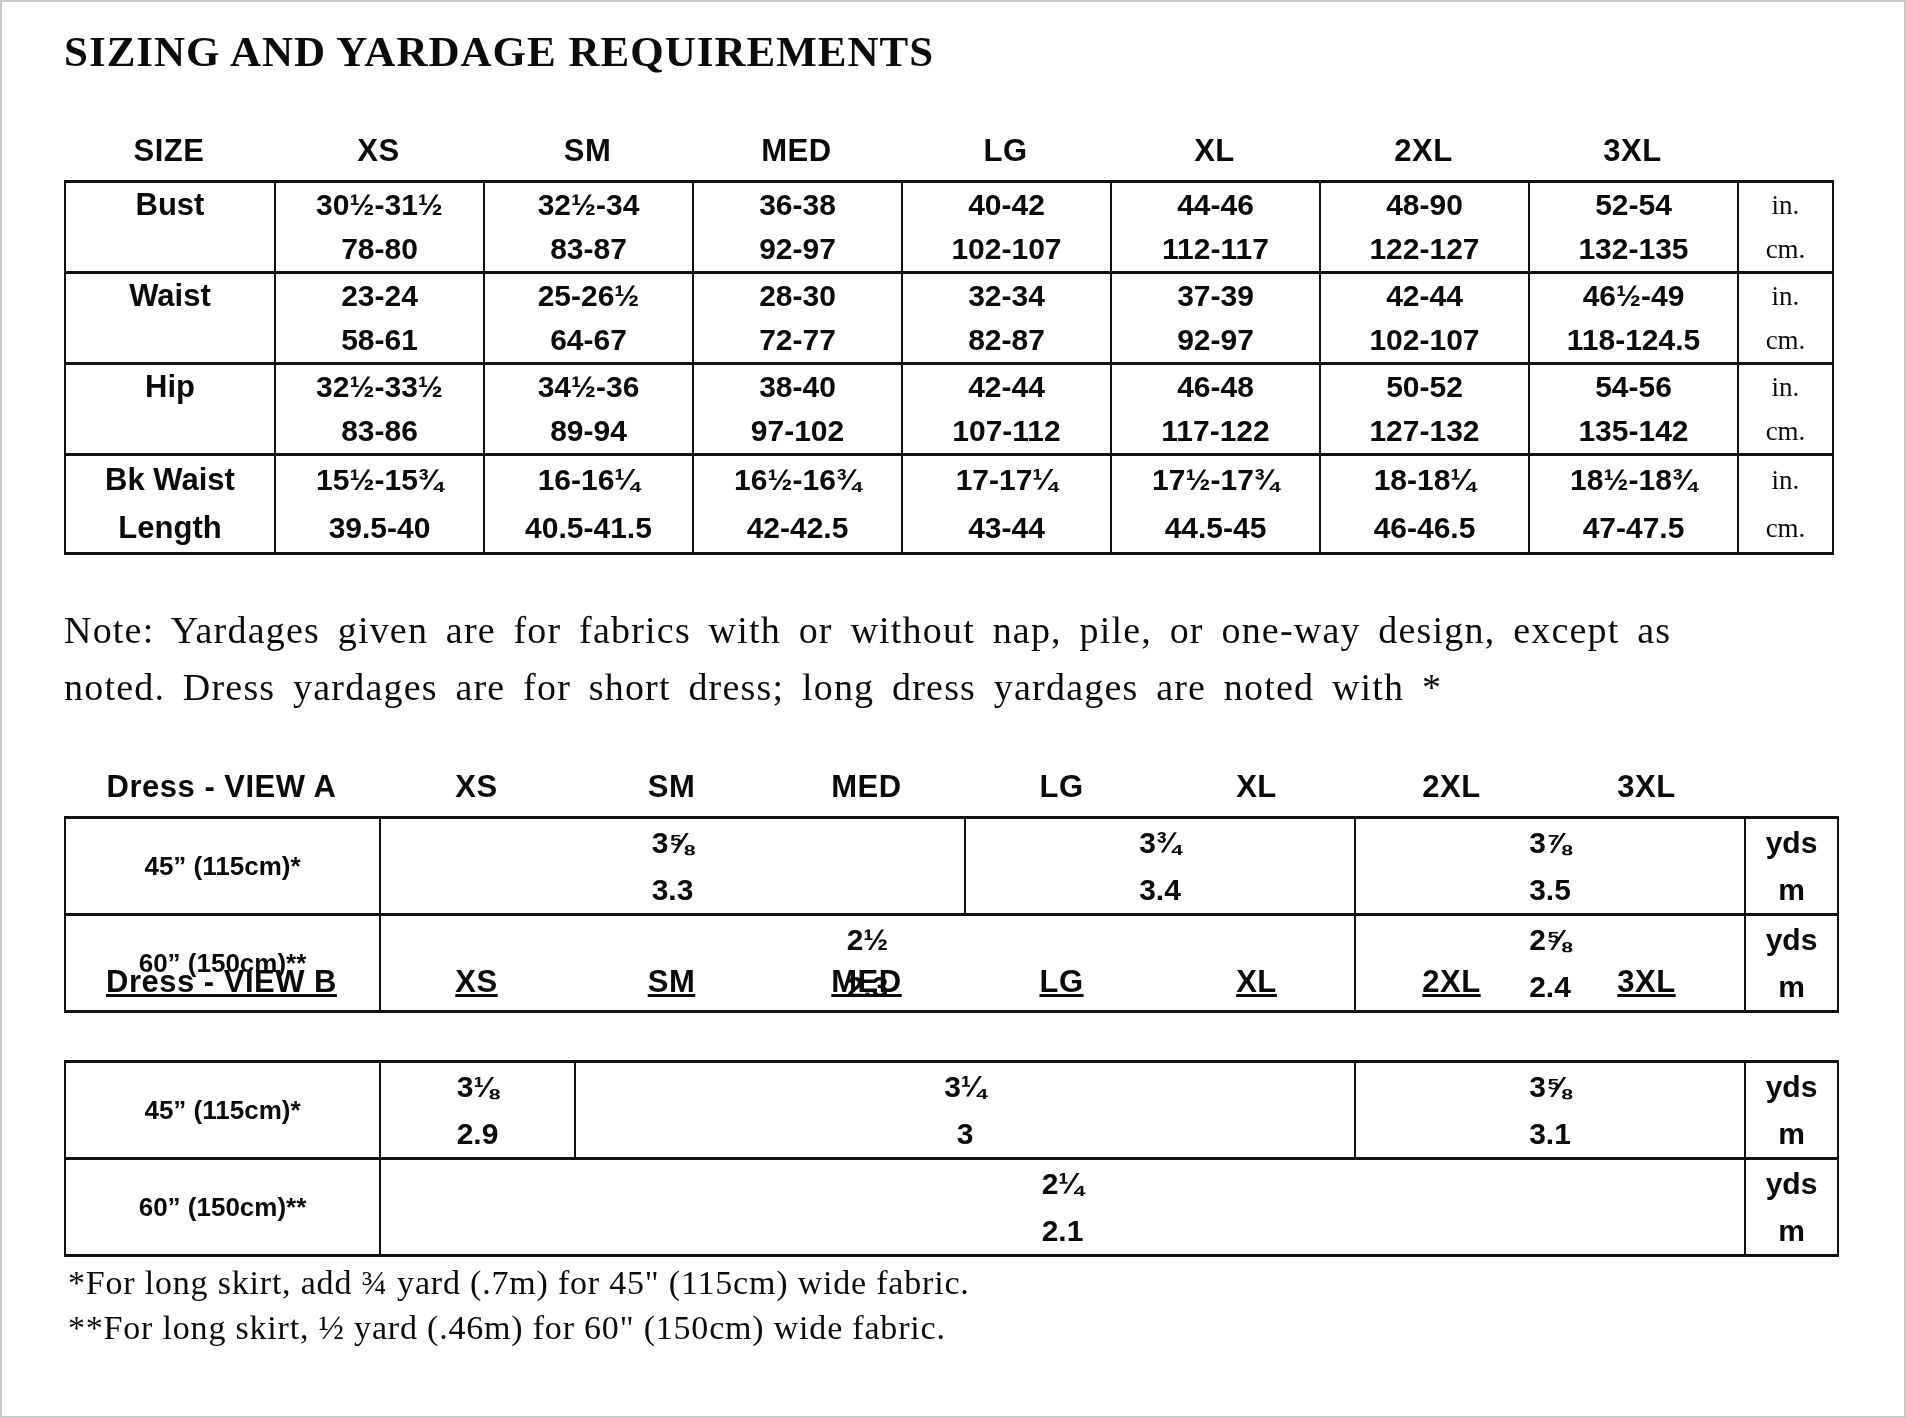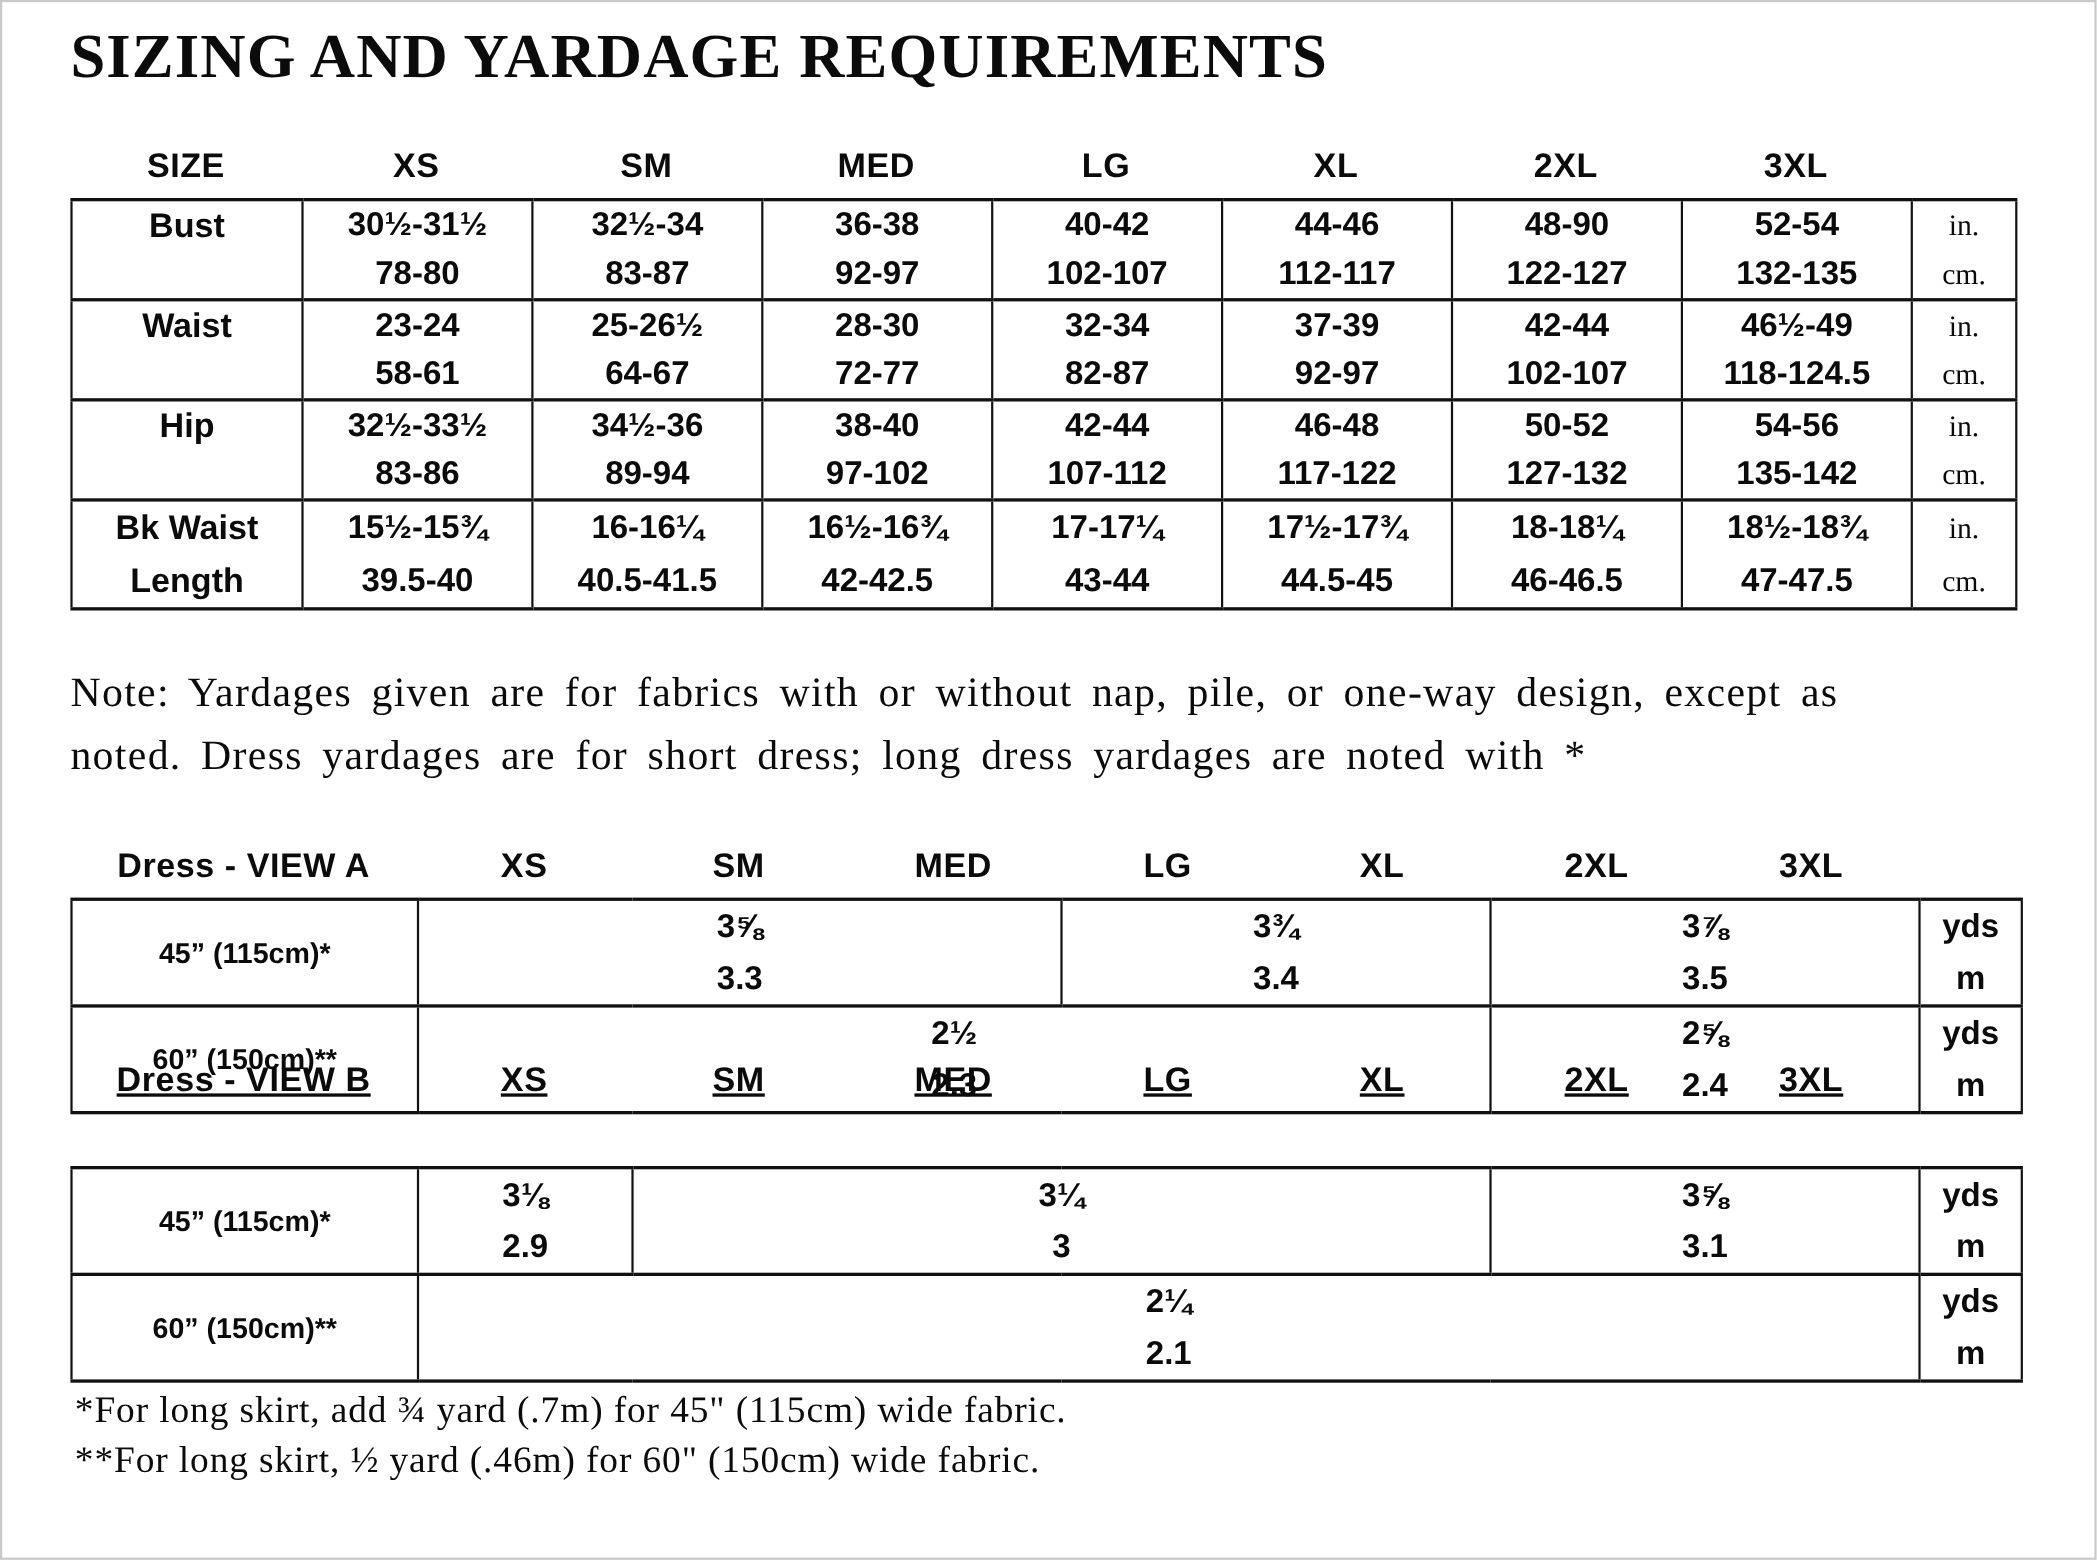--- a/index.html
+++ b/index.html
@@ -1,20 +1,20 @@
 <!DOCTYPE html>
 <html><head>
 <meta charset="utf-8">
 <style>
   html,body{margin:0;padding:0;}
   body{width:1906px;height:1418px;background:#ffffff;position:relative;
        font-family:"Liberation Sans","DejaVu Sans",sans-serif;color:#0b0b0b;overflow:hidden;}
   .frame{position:absolute;left:0;top:0;width:1906px;height:1418px;border:2px solid #c9c9c9;box-sizing:border-box;pointer-events:none;}
   .title{position:absolute;left:64px;top:24px;font-family:"Liberation Serif","DejaVu Serif",serif;
-         font-weight:700;font-size:57px;line-height:56px;letter-spacing:1px;}
+         font-weight:700;font-size:43px;line-height:56px;letter-spacing:1px;}
   
   .hdr{position:absolute;display:grid;font-weight:700;font-size:31px;letter-spacing:.5px;}
   .hdr>div{text-align:center;line-height:50px;white-space:nowrap;}
   #t1h{left:64px;top:126px;grid-template-columns:210px repeat(7,209px) 95px;}
   #tah{left:64px;top:762px;grid-template-columns:315px repeat(7,195px) 93px;}
   #tbh{left:64px;top:957px;grid-template-columns:315px repeat(7,195px) 93px;text-decoration:underline;}
   
   table{position:absolute;border-collapse:collapse;table-layout:fixed;}
   td{border:2px solid #111;border-top-width:3px;border-bottom-width:3px;
      text-align:center;vertical-align:middle;padding:0;font-weight:700;font-size:30px;}

